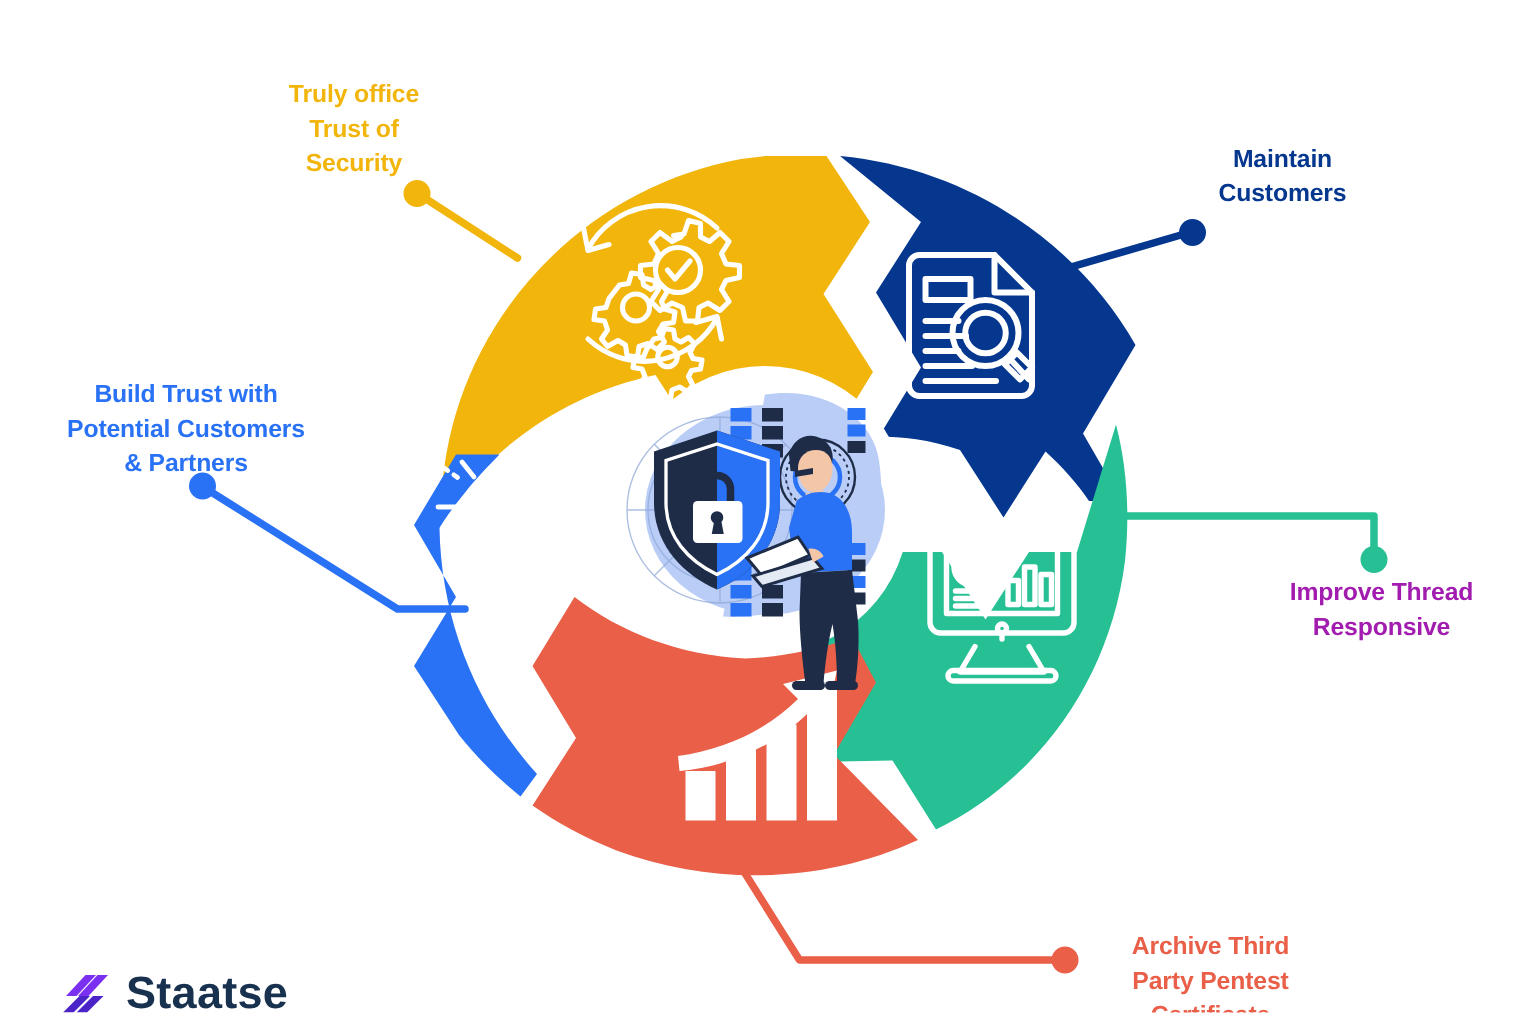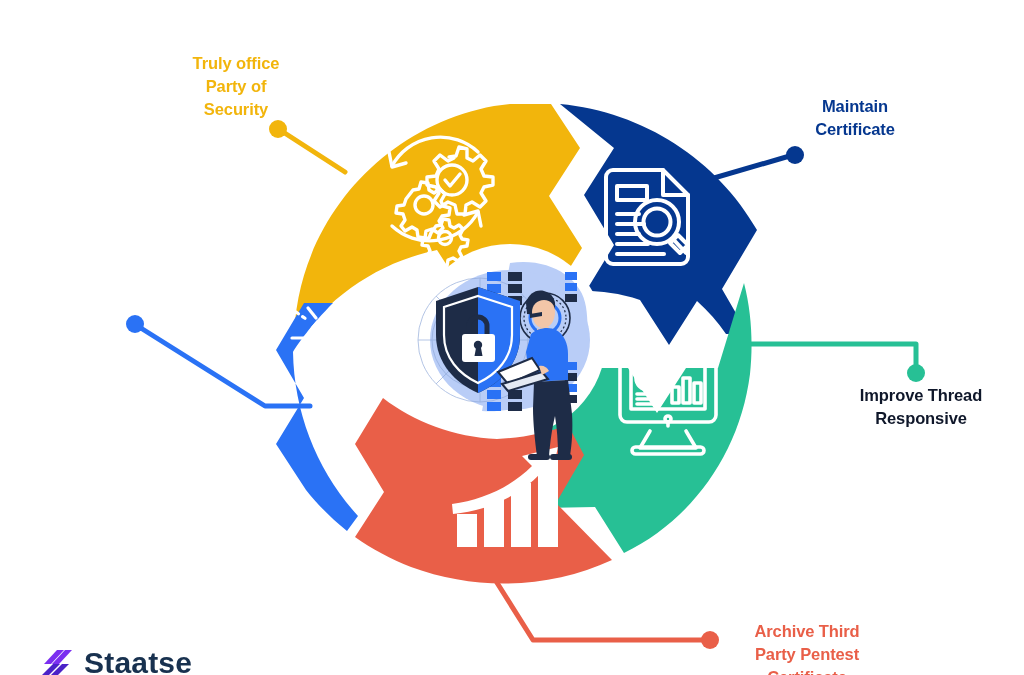--- a/index.html
+++ b/index.html
@@ -355,33 +355,36 @@
       <rect x="528" y="454" width="22" height="6" rx="3" fill="#1E2C47"></rect>
       <rect x="550" y="454" width="22" height="6" rx="3" fill="#1E2C47"></rect>
 
       <path d="M 498 372 l 34 -14 l 8 12 l -32 14 Z" fill="#ffffff" stroke="#1E2C47" stroke-width="2"></path>
       <path d="M 502 384 l 40 -12 l 6 7 l -40 12 Z" fill="#E4EAF4" stroke="#1E2C47" stroke-width="2"></path>
       <path d="M 539 366 c 4 -1 8 1 10 5 l -7 4 Z" fill="#F3C6A8"></path>
     </g>
   </svg>
 
   <div class="callout callout-tl" style="color:#F2B50C">Truly office
-Party of
+Trust of
 Security</div>
 
   <div class="callout callout-tr" style="color:#05378F">Maintain
-Certificate</div>
-
-  <div class="callout callout-r" style="color:#0f172a">Improve Thread
+Customers</div>
+
+  <div class="callout callout-r" style="color:#a21caf">Improve Thread
 Responsive</div>
 
   <div class="callout callout-br" style="color:#E95F48">Archive Third
 Party Pentest
 Certificate</div>
 
+  <div class="callout callout-l" style="color:#2A72F5">Build Trust with
+Potential Customers
+&amp; Partners</div>
 
   <div id="brand">
     <svg width="34" height="30" viewBox="0 0 34 30">
       <g fill="#7B2FF0">
         <path d="M 4 16 L 17 2 L 24 2 L 11 16 Z"></path>
         <path d="M 12 16 L 25 2 L 32 2 L 19 16 Z"></path>
       </g>
       <g fill="#4B23C8">
         <path d="M 2 27 L 13 16 L 20 16 L 9 27 Z"></path>
         <path d="M 11 27 L 22 16 L 29 16 L 18 27 Z"></path>

